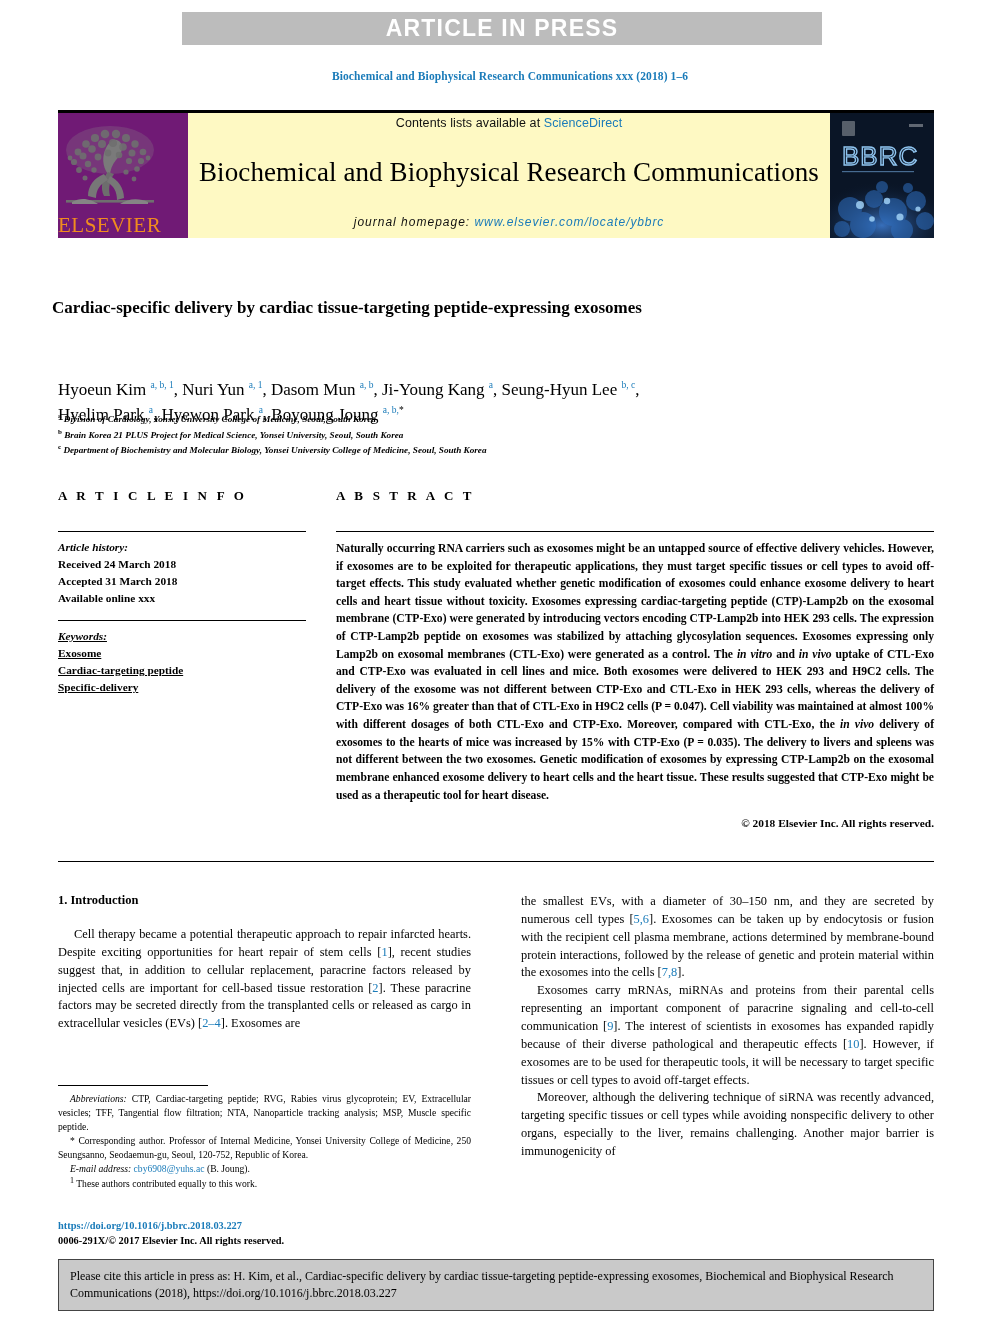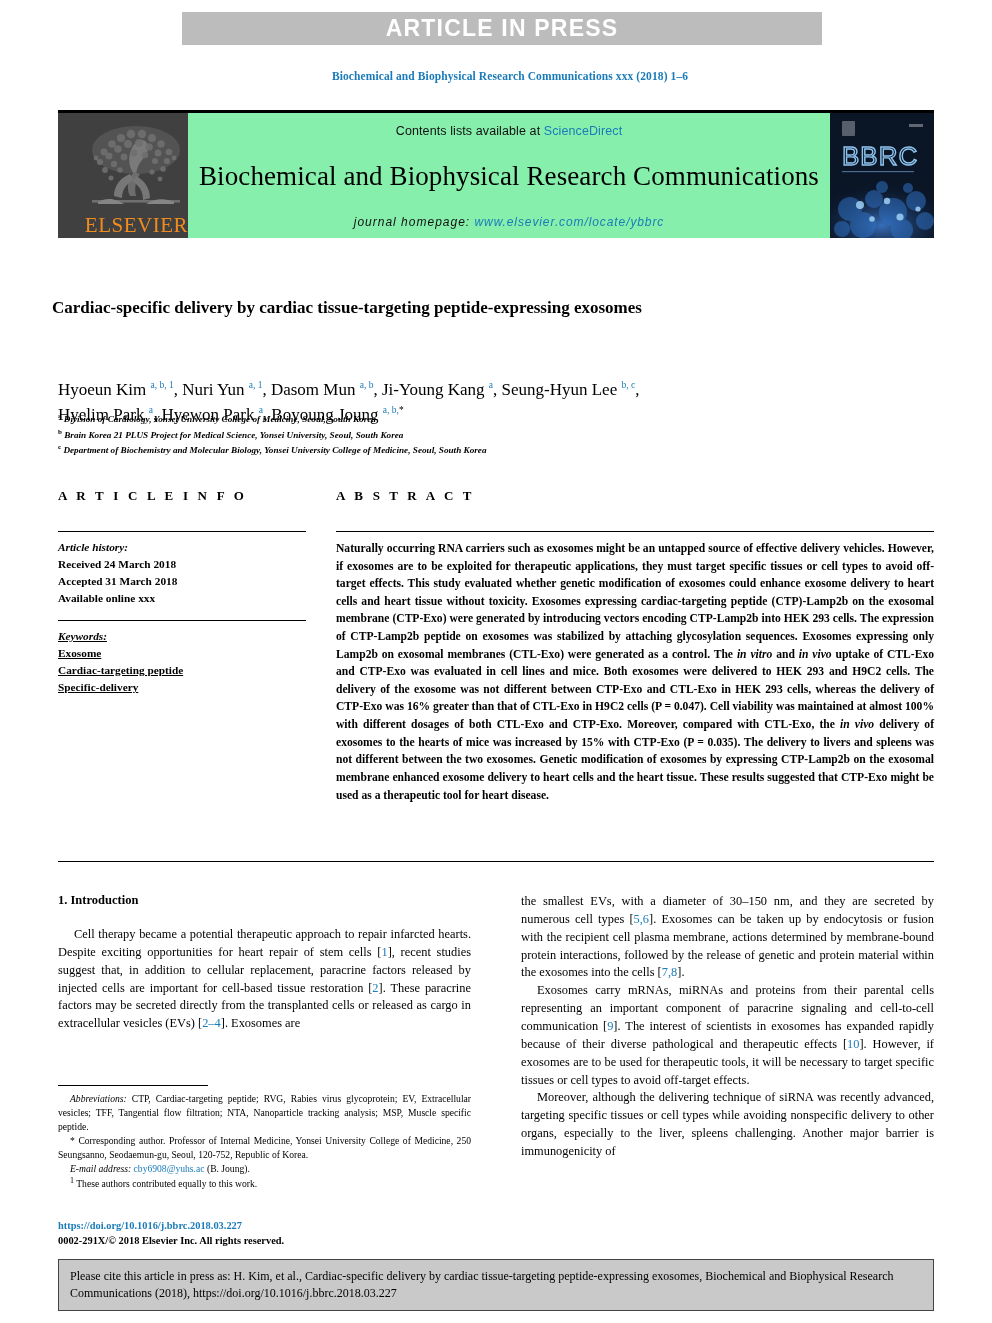--- a/index.html
+++ b/index.html
@@ -47,47 +47,47 @@
   
   .masthead {
     position: absolute;
     left: 58px; top: 110px;
     width: 876px; height: 128px;
     border-top: 3px solid #000;
     display: flex;
   }
   .mast-left {
     width: 130px; flex: none;
-    background: #404040;
+    background: #701a75;
     position: relative;
     display: flex; flex-direction: column;
-    align-items: flex-end; justify-content: flex-end;
+    align-items: flex-start; justify-content: flex-end;
     padding-bottom: 2px;
   }
   .els-tree {
     width: 104px; height: 92px;
     margin-top: 6px;
     position: relative;
     overflow: hidden;
   }
   .els-tree svg { display:block; }
   .els-word {
     font-family: "Liberation Serif", serif;
     font-size: 21px;
     letter-spacing: .5px;
     color: #F08C1E;
     line-height: 1;
     margin-top: 1px;
   }
   .mast-center {
     flex: 1;
-    background: #86efac;
+    background: #fef9c3;
     display: flex; flex-direction: column;
     align-items: center; justify-content: space-between;
-    padding: 11px 0 9px 0;
+    padding: 3px 0 9px 0;
   }
   .contents-line {
     font-family: "Liberation Sans", sans-serif;
     font-size: 12.5px;
     color: #111;
     letter-spacing: .1px;
   }
   .contents-line .sd { color: #1a7bb9; }
   .journal-name {
     font-family: "Liberation Serif", serif;
@@ -429,36 +429,37 @@
       <div>Exosome</div>
       <div>Cardiac-targeting peptide</div>
       <div>Specific-delivery</div>
     </div>
   </div>
 
   <div class="col-abs">
     <div class="sec-head">A B S T R A C T</div>
     <div class="rule"></div>
     <div class="abstract-body">Naturally occurring RNA carriers such as exosomes might be an untapped source of effective delivery vehicles. However, if exosomes are to be exploited for therapeutic applications, they must target specific tissues or cell types to avoid off-target effects. This study evaluated whether genetic modification of exosomes could enhance exosome delivery to heart cells and heart tissue without toxicity. Exosomes expressing cardiac-targeting peptide (CTP)-Lamp2b on the exosomal membrane (CTP-Exo) were generated by introducing vectors encoding CTP-Lamp2b into HEK 293 cells. The expression of CTP-Lamp2b peptide on exosomes was stabilized by attaching glycosylation sequences. Exosomes expressing only Lamp2b on exosomal membranes (CTL-Exo) were generated as a control. The <i>in vitro</i> and <i>in vivo</i> uptake of CTL-Exo and CTP-Exo was evaluated in cell lines and mice. Both exosomes were delivered to HEK 293 and H9C2 cells. The delivery of the exosome was not different between CTP-Exo and CTL-Exo in HEK 293 cells, whereas the delivery of CTP-Exo was 16% greater than that of CTL-Exo in H9C2 cells (P = 0.047). Cell viability was maintained at almost 100% with different dosages of both CTL-Exo and CTP-Exo. Moreover, compared with CTL-Exo, the <i>in vivo</i> delivery of exosomes to the hearts of mice was increased by 15% with CTP-Exo (P = 0.035). The delivery to livers and spleens was not different between the two exosomes. Genetic modification of exosomes by expressing CTP-Lamp2b on the exosomal membrane enhanced exosome delivery to heart cells and the heart tissue. These results suggested that CTP-Exo might be used as a therapeutic tool for heart disease.</div>
+    <div class="copyright">© 2018 Elsevier Inc. All rights reserved.</div>
   </div>
 </div>
 
 <div class="long-rule"></div>
 
 <div class="body-cols">
 
   <div class="bcol">
     <div class="h1">1. Introduction</div>
     <p class="para">Cell therapy became a potential therapeutic approach to repair infarcted hearts. Despite exciting opportunities for heart repair of stem cells [<span class="ref">1</span>], recent studies suggest that, in addition to cellular replacement, paracrine factors released by injected cells are important for cell-based tissue restoration [<span class="ref">2</span>]. These paracrine factors may be secreted directly from the transplanted cells or released as cargo in extracellular vesicles (EVs) [<span class="ref">2–4</span>]. Exosomes are</p>
   </div>
 
   <div class="bcol">
     <p class="para" style="text-indent:0">the smallest EVs, with a diameter of 30–150 nm, and they are secreted by numerous cell types [<span class="ref">5,6</span>]. Exosomes can be taken up by endocytosis or fusion with the recipient cell plasma membrane, actions determined by membrane-bound protein interactions, followed by the release of genetic and protein material within the exosomes into the cells [<span class="ref">7,8</span>].</p>
     <p class="para">Exosomes carry mRNAs, miRNAs and proteins from their parental cells representing an important component of paracrine signaling and cell-to-cell communication [<span class="ref">9</span>]. The interest of scientists in exosomes has expanded rapidly because of their diverse pathological and therapeutic effects [<span class="ref">10</span>]. However, if exosomes are to be used for therapeutic tools, it will be necessary to target specific tissues or cell types to avoid off-target effects.</p>
-    <p class="para">Moreover, although the delivering technique of siRNA was recently advanced, targeting specific tissues or cell types while avoiding nonspecific delivery to other organs, especially to the liver, spleens challenging. Another major barrier is immunogenicity of</p>
+    <p class="para">Moreover, although the delivering technique of siRNA was recently advanced, targeting specific tissues or cell types while avoiding nonspecific delivery to other organs, especially to the liver, remains challenging. Another major barrier is immunogenicity of</p>
   </div>
 </div>
 
 <div class="footnotes">
   <div class="fn-rule"></div>
   <div class="fn fn-ind">
     <span class="it">Abbreviations:</span>
     <span>CTP, Cardiac-targeting peptide; RVG, Rabies virus glycoprotein; EV, Extracellular vesicles; TFF, Tangential flow filtration; NTA, Nanoparticle tracking analysis; MSP, Muscle specific peptide.</span>
   </div>
   <div class="fn fn-ind">
@@ -471,18 +472,18 @@
     <span>(B. Joung).</span>
   </div>
   <div class="fn fn-ind">
     <sup>1</sup>
     <span>These authors contributed equally to this work.</span>
   </div>
 </div>
 
 <div class="doi-block">
   <div class="doi">https://doi.org/10.1016/j.bbrc.2018.03.227</div>
-  <div class="issn">0002-291X/© 2018 Elsevier Inc. All rights reserved.</div>
+  <div class="issn">0006-291X/© 2017 Elsevier Inc. All rights reserved.</div>
 </div>
 
 <div class="citebox">
   <p>Please cite this article in press as: H. Kim, et al., Cardiac-specific delivery by cardiac tissue-targeting peptide-expressing exosomes, Biochemical and Biophysical Research Communications (2018), https://doi.org/10.1016/j.bbrc.2018.03.227</p>
 </div>
 
 </body></html>

